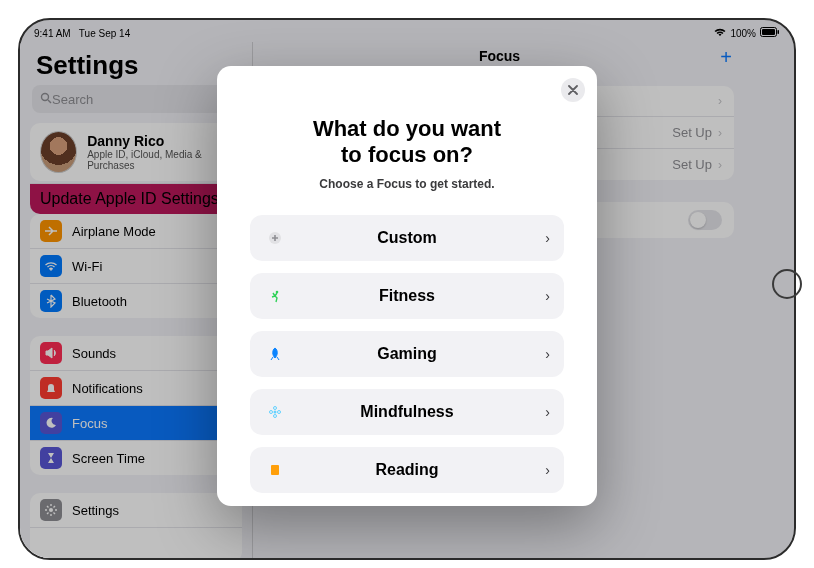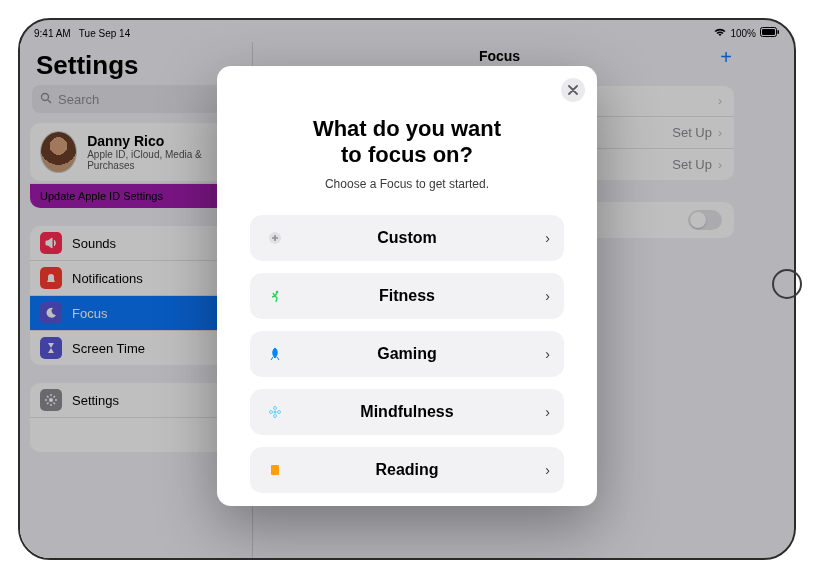--- a/index.html
+++ b/index.html
@@ -26,37 +26,37 @@
   .screen {
     position: absolute; left: 0; top: 22px; right: 48px; bottom: 0; display: flex;
   }
 
   
   .sidebar {
     width: 232px; background: #f2f2f7; padding: 0 10px; overflow: hidden;
   }
   .page-title { font-size: 26px; font-weight: 700; padding: 8px 6px 4px; }
   .search {
-    display: flex; align-items: center; gap: 6px; height: 28px; border-radius: 8px;
+    display: flex; align-items: center; height: 28px; border-radius: 8px;
     background: #e5e5ea; color: #8e8e93; padding: 0 8px; font-size: 13px; margin: 0 2px 10px;
   }
   .profile {
     display: flex; align-items: center; gap: 10px; background: #fff; border-radius: 10px;
     padding: 8px 10px; margin-bottom: 2px;
   }
   .avatar {
     width: 42px; height: 42px; border-radius: 50%;
     background: radial-gradient(circle at 50% 35%, #d9a07c 0 28%, #6b3f2a 28% 60%, #c89c7a 60% 100%);
     border: 1px solid #ccc;
   }
   .profile .name { font-size: 14px; font-weight: 600; }
   .profile .sub { font-size: 10px; color: #555; }
   .profile-footer {
-    background: #a21caf; border-radius: 0 0 10px 10px; padding: 6px 10px; font-size: 11px;
-    border-top: 0.5px solid #e5e5ea; margin-bottom: 18px;
+    background: #be185d; border-radius: 0 0 10px 10px; padding: 6px 10px; font-size: 16px;
+    border-top: 0.5px solid #e5e5ea; 
   }
 
   .group { background: #fff; border-radius: 10px; margin-bottom: 18px; overflow: hidden; }
   .row {
     display: flex; align-items: center; gap: 10px; padding: 6px 10px; font-size: 13px;
     border-bottom: 0.5px solid #e5e5ea; min-height: 34px;
   }
   .row:last-child { border-bottom: none; }
   .row.selected { background: #0b79ff; color: #fff; }
   .sicon {
@@ -101,21 +101,21 @@
   }
   .modal .close {
     position: absolute; right: 12px; top: 12px; width: 24px; height: 24px; border-radius: 50%;
     background: #eaeaed; color: #5f5f63; display: flex; align-items: center; justify-content: center;
     font-size: 14px;
   }
   .modal h1 {
     text-align: center; font-size: 22px; font-weight: 700; line-height: 1.2; margin-top: 36px;
   }
   .modal .sub {
-    text-align: center; font-size: 12px; color: #3a3a3c; margin-top: 8px; margin-bottom: 24px;
+    text-align: center; font-size: 12px; color: #3a3a3c; margin-top: 8px; margin-bottom: 24px; font-weight: bold;
   }
   .options { display: flex; flex-direction: column; gap: 12px; }
   .opt {
     background: #f2f2f5; border-radius: 12px; height: 46px; display: flex; align-items: center;
     padding: 0 14px; position: relative;
   }
   .opt .oicon {
     width: 22px; height: 22px; border-radius: 50%; display: flex; align-items: center;
     justify-content: center; font-size: 13px; flex-shrink: 0;
   }
@@ -171,20 +171,46 @@
         <div>
           <div class="name">Danny Rico</div>
           <div class="sub">Apple ID, iCloud, Media &amp; Purchases</div>
         </div>
       </div>
       <div class="profile-footer">Update Apple ID Settings</div>
 
       <div id="groups">
           <div class="group">
             <div class="row">
+              <div class="sicon" style="background:#ff9500">
+                <svg width="14" height="14" viewBox="0 0 14 14">
+                  <path d="M1 7 L13 7 M9 7 L5 3 M9 7 L5 11" stroke="#fff" stroke-width="1.5" fill="none"></path>
+                </svg>
+              </div>
+              <span>Airplane Mode</span>
+            </div>
+            <div class="row">
+              <div class="sicon" style="background:#007aff">
+                <svg width="14" height="14" viewBox="0 0 14 14">
+                  <path d="M7 11 L5.8 9.8 A1.7 1.7 0 0 1 8.2 9.8 Z M3.5 8 A5 5 0 0 1 10.5 8 M1.5 6 A8 8 0 0 1 12.5 6" stroke="#fff" stroke-width="1.3" fill="none"></path>
+                </svg>
+              </div>
+              <span>Wi-Fi</span>
+            </div>
+            <div class="row">
+              <div class="sicon" style="background:#007aff">
+                <svg width="14" height="14" viewBox="0 0 14 14">
+                  <path d="M7 1 L7 13 L11 9 L3 5 M7 1 L11 5 L3 9" stroke="#fff" stroke-width="1.2" fill="none"></path>
+                </svg>
+              </div>
+              <span>Bluetooth</span>
+            </div>
+          </div>
+          <div class="group">
+            <div class="row">
               <div class="sicon" style="background:#ff2d55">
                 <svg width="14" height="14" viewBox="0 0 14 14">
                   <path d="M2 5 H4 L8 2 V12 L4 9 H2 Z M10 4 A4 4 0 0 1 10 10" fill="#fff" stroke="#fff" stroke-width="1"></path>
                 </svg>
               </div>
               <span>Sounds</span>
             </div>
             <div class="row">
               <div class="sicon" style="background:#ff3b30">
                 <svg width="14" height="14" viewBox="0 0 14 14">

